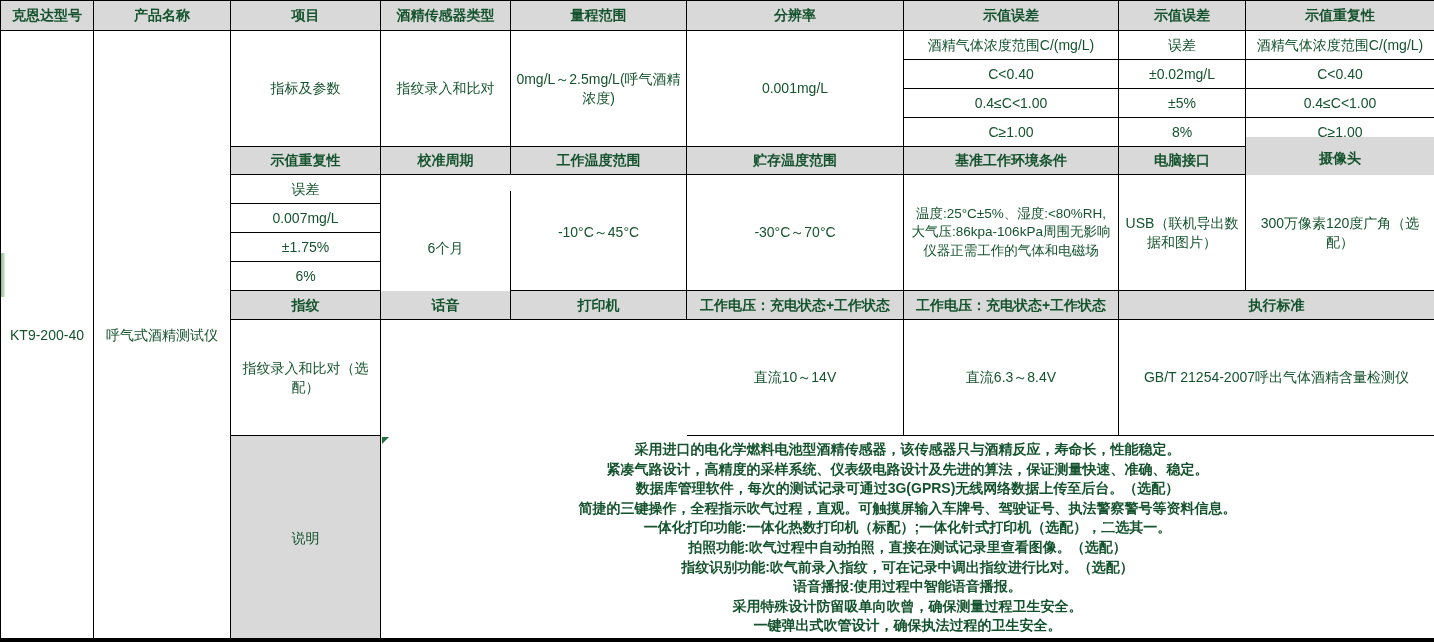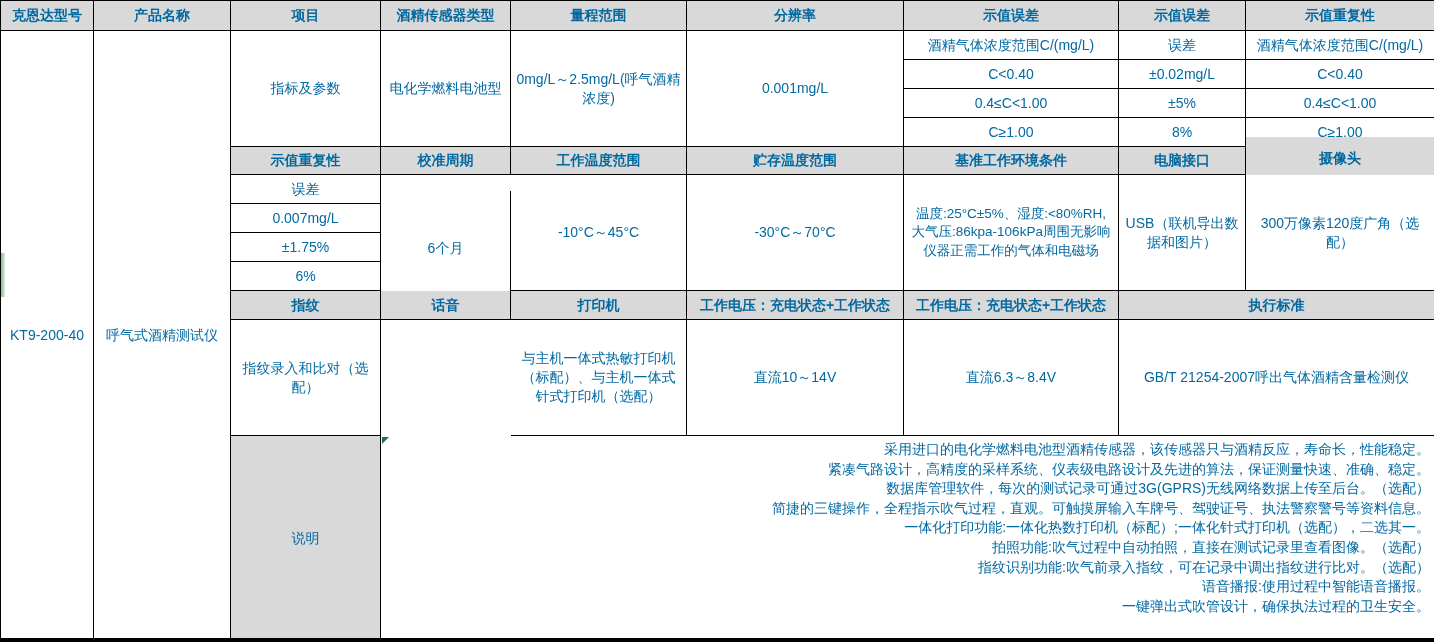--- a/index.html
+++ b/index.html
@@ -1,31 +1,31 @@
 <!DOCTYPE html>
 <html><head>
 <meta charset="utf-8">
 <style>
   html,body{margin:0;padding:0;background:#fff;}
   .sheet{
     position:relative;width:1434px;height:642px;background:#ffffff;
     border-top:1px solid #000;border-left:1px solid #000;
-    font-family:"Liberation Sans","DejaVu Sans",sans-serif;color:#0369a1;
+    font-family:"Liberation Sans","DejaVu Sans",sans-serif;color:#14532d;
     overflow:hidden;
   }
   .cell{
     position:absolute;box-sizing:border-box;
     display:flex;align-items:center;justify-content:center;
     text-align:center;font-size:14px;line-height:1.35;
     border-right:1px solid #000;border-bottom:1px solid #000;
     padding:0 4px;overflow:hidden;background:#fff;
   }
   .hdr{background:#d9d9d9;font-weight:bold;}
   .desc-body{
-    display:block;text-align:right;padding-top:4px;
+    display:block;text-align:center;padding-top:4px;font-weight:bold;
   }
   .desc-body div{line-height:19.6px;white-space:nowrap;}
   .green-strip{
     position:absolute;left:0;top:252px;width:4px;height:44px;
     background:linear-gradient(to right,#8dbb8f,#d9ecd9);
   }
   .green-tri{
     position:absolute;left:381px;top:436px;width:0;height:0;
     border-top:7px solid #217346;border-right:7px solid transparent;
   }
@@ -45,21 +45,21 @@
   <div class="cell hdr" style="left:510px;top:0;width:176px;height:30px">量程范围</div>
   <div class="cell hdr" style="left:686px;top:0;width:217px;height:30px">分辨率</div>
   <div class="cell hdr" style="left:903px;top:0;width:215px;height:30px">示值误差</div>
   <div class="cell hdr" style="left:1118px;top:0;width:127px;height:30px">示值误差</div>
   <div class="cell hdr" style="left:1245px;top:0;width:189px;height:30px">示值重复性</div>
 
   <div class="cell" style="left:0;top:30px;width:93px;height:610px">KT9-200-40</div>
   <div class="cell" style="left:93px;top:30px;width:137px;height:610px">呼气式酒精测试仪</div>
 
   <div class="cell" style="left:230px;top:30px;width:150px;height:116px">指标及参数</div>
-  <div class="cell" style="left:380px;top:30px;width:130px;height:116px">电化学燃料电池型</div>
+  <div class="cell" style="left:380px;top:30px;width:130px;height:116px">指纹录入和比对</div>
   <div class="cell" style="left:510px;top:30px;width:176px;height:116px">0mg/L～2.5mg/L(呼气酒精浓度)</div>
   <div class="cell" style="left:686px;top:30px;width:217px;height:116px">0.001mg/L</div>
 
   <div class="cell" style="left:903px;top:30px;width:215px;height:29px">酒精气体浓度范围C/(mg/L)</div>
   <div class="cell" style="left:903px;top:59px;width:215px;height:29px">C&lt;0.40</div>
   <div class="cell" style="left:903px;top:88px;width:215px;height:29px">0.4≤C&lt;1.00</div>
   <div class="cell" style="left:903px;top:117px;width:215px;height:29px">C≥1.00</div>
 
   <div class="cell" style="left:1118px;top:30px;width:127px;height:29px">误差</div>
   <div class="cell" style="left:1118px;top:59px;width:127px;height:29px">±0.02mg/L</div>
@@ -92,35 +92,35 @@
   <div class="cell" style="left:1245px;top:174px;width:189px;height:116px">300万像素120度广角（选配）</div>
 
   <div class="cell hdr" style="left:230px;top:290px;width:150px;height:29px">指纹</div>
   <div class="cell hdr" style="left:380px;top:290px;width:130px;height:29px">话音</div>
   <div class="cell hdr" style="left:510px;top:290px;width:176px;height:29px">打印机</div>
   <div class="cell hdr" style="left:686px;top:290px;width:217px;height:29px">工作电压：充电状态+工作状态</div>
   <div class="cell hdr" style="left:903px;top:290px;width:215px;height:29px">工作电压：充电状态+工作状态</div>
   <div class="cell hdr" style="left:1118px;top:290px;width:316px;height:29px">执行标准</div>
 
   <div class="cell" style="left:230px;top:319px;width:150px;height:116px">指纹录入和比对（选配）</div>
-  <div class="cell" style="left:510px;top:319px;width:176px;height:116px">与主机一体式热敏打印机（标配）、与主机一体式针式打印机（选配）</div>
   <div class="cell" style="left:686px;top:319px;width:217px;height:116px">直流10～14V</div>
   <div class="cell" style="left:903px;top:319px;width:215px;height:116px">直流6.3～8.4V</div>
   <div class="cell" style="left:1118px;top:319px;width:316px;height:116px">GB/T 21254-2007呼出气体酒精含量检测仪</div>
 
   <div class="cell hdr" style="left:230px;top:435px;width:150px;height:205px;font-weight:normal">说明</div>
   <div class="cell desc-body" style="left:380px;top:435px;width:1054px;height:205px">
     <div>采用进口的电化学燃料电池型酒精传感器，该传感器只与酒精反应，寿命长，性能稳定。</div>
     <div>紧凑气路设计，高精度的采样系统、仪表级电路设计及先进的算法，保证测量快速、准确、稳定。</div>
     <div>数据库管理软件，每次的测试记录可通过3G(GPRS)无线网络数据上传至后台。（选配）</div>
     <div>简捷的三键操作，全程指示吹气过程，直观。可触摸屏输入车牌号、驾驶证号、执法警察警号等资料信息。</div>
     <div>一体化打印功能:一体化热数打印机（标配）;一体化针式打印机（选配），二选其一。</div>
     <div>拍照功能:吹气过程中自动拍照，直接在测试记录里查看图像。（选配）</div>
     <div>指纹识别功能:吹气前录入指纹，可在记录中调出指纹进行比对。（选配）</div>
     <div>语音播报:使用过程中智能语音播报。</div>
+    <div>采用特殊设计防留吸单向吹曾，确保测量过程卫生安全。</div>
     <div>一键弹出式吹管设计，确保执法过程的卫生安全。</div>
   </div>
 
   <div class="green-strip"></div>
   <div class="green-tri"></div>
   <div class="bottom-bar"></div>
 
 </div>
 
 </body></html>

